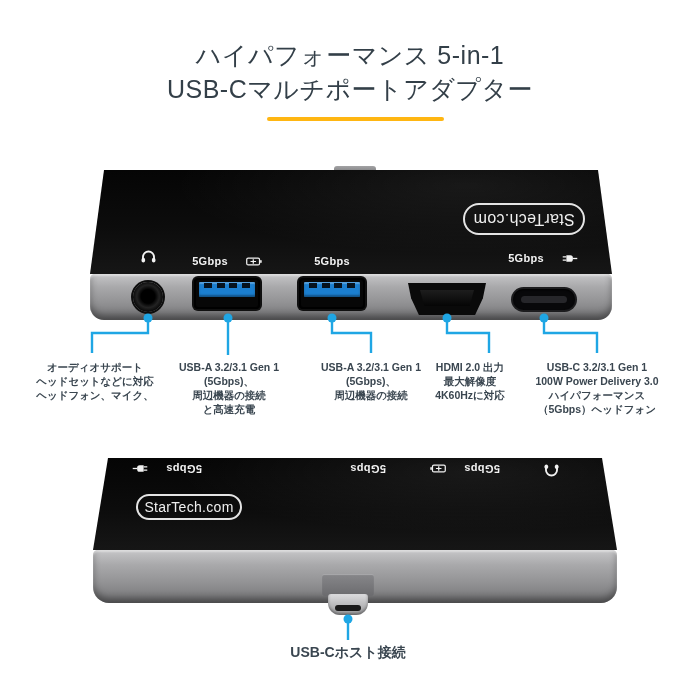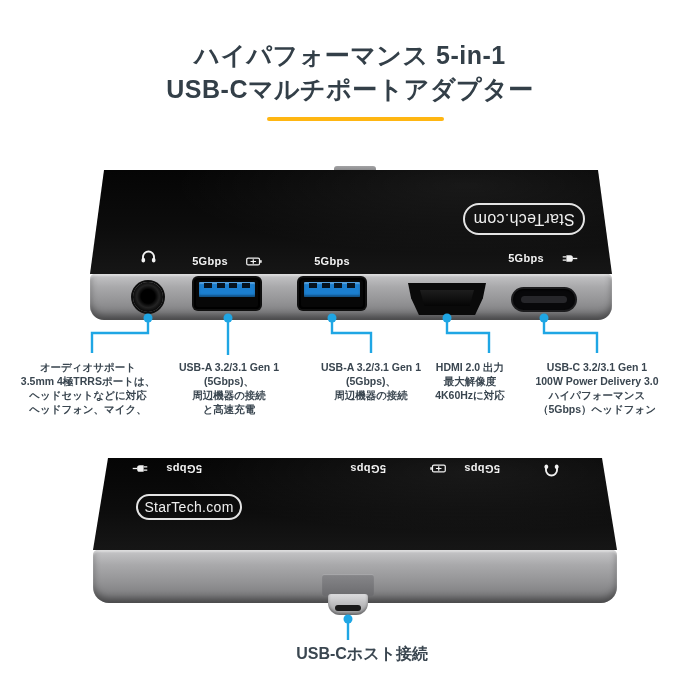--- a/index.html
+++ b/index.html
@@ -9,21 +9,21 @@
     --body-text:#3A4650;
     --tongue-blue:#1B7FD0;
   }
   *{margin:0;padding:0;box-sizing:border-box;}
   html,body{background:#fff;}
   body{font-family:"Liberation Sans","DejaVu Sans",sans-serif;}
   #stage{position:relative;width:700px;height:700px;background:#ffffff;overflow:hidden;}
 
   
   .title{position:absolute;left:0;top:38px;width:700px;text-align:center;
-         color:var(--heading);font-size:25px;line-height:34px;font-weight:700;letter-spacing:.5px;}
+         color:var(--heading);font-size:25px;line-height:34px;font-weight:400;letter-spacing:.5px;}
   .title-underline{position:absolute;left:267px;top:117px;width:177px;height:4px;
          background:var(--accent-yellow);border-radius:2px;}
 
   
   .device{position:absolute;}
   .blackface{position:absolute;background:linear-gradient(180deg,#050505 0%,#0c0c0c 55%,#161616 100%);}
   .blackface::after{content:"";position:absolute;inset:0;
          background:radial-gradient(ellipse at 72% 15%,rgba(255,255,255,.07),transparent 55%);}
   .grayband{position:absolute;background:linear-gradient(180deg,#c6c6c8 0%,#a9a9ab 28%,#929294 62%,#737375 100%);
          box-shadow:inset 0 2px 2px rgba(255,255,255,.45), inset 0 -5px 7px rgba(0,0,0,.38);}
@@ -66,27 +66,27 @@
 
   #front .headset-icon{left:50px;top:84px;}
   #front .lbl-a1{left:97px;top:89px;width:80px;}
   #front .lbl-a2{left:202px;top:89px;width:80px;}
   #front .lbl-c{left:413px;top:86px;width:80px;}
 
   
   #connector-overlay{position:absolute;left:0;top:0;width:700px;height:700px;pointer-events:none;z-index:5;}
   .callout{position:absolute;top:360px;text-align:center;color:var(--body-text);
         font-size:10.5px;font-weight:700;line-height:14px;}
-  #callout-1{left:3px;width:170px;}
+  #callout-1{left:10px;width:170px;}
   #callout-2{left:164px;width:130px;}
   #callout-3{left:306px;width:130px;}
   #callout-4{left:410px;width:120px;}
   #callout-5{left:518px;width:158px;}
-  .rear-caption{position:absolute;left:268px;top:644px;width:160px;text-align:right;
-        color:var(--body-text);font-size:16px;font-weight:700;}
+  .rear-caption{position:absolute;left:268px;top:644px;width:160px;text-align:center;
+        color:var(--body-text);font-size:14px;font-weight:700;}
 
   
   #rear{left:93px;top:455px;width:524px;height:160px;}
   #rear .blackface{left:0;top:3px;width:524px;height:92px;z-index:1;
         clip-path:polygon(15px 0,509px 0,524px 100%,0 100%);}
   #rear .grayband{left:0;top:95px;width:524px;height:53px;border-radius:5px 5px 16px 16px;z-index:1;}
   #rear .logo-pill{left:43px;top:39px;width:106px;height:26px;font-size:14px;}
   #rear .lbl-r1{left:34px;top:8px;width:80px;}
   #rear .lbl-r2{left:235px;top:8px;width:80px;}
   #rear .lbl-r3{left:332px;top:8px;width:80px;}
@@ -189,21 +189,20 @@
       <circle cx="228" cy="318" r="4.5"></circle>
       <circle cx="332" cy="318" r="4.5"></circle>
       <circle cx="447" cy="318" r="4.5"></circle>
       <circle cx="544" cy="318" r="4.5"></circle>
       <circle cx="348" cy="619" r="4.5"></circle>
     </g>
   </svg>
 
   <div id="callout-1" class="callout">
     <div>オーディオサポート</div>
-    <div>3.5mm 4極TRRSポートは、</div>
     <div>ヘッドセットなどに対応</div>
     <div>ヘッドフォン、マイク、</div>
   </div>
   <div id="callout-2" class="callout">
     <div>USB-A 3.2/3.1 Gen 1</div>
     <div>(5Gbps)、</div>
     <div>周辺機器の接続</div>
     <div>と高速充電</div>
   </div>
   <div id="callout-3" class="callout">

